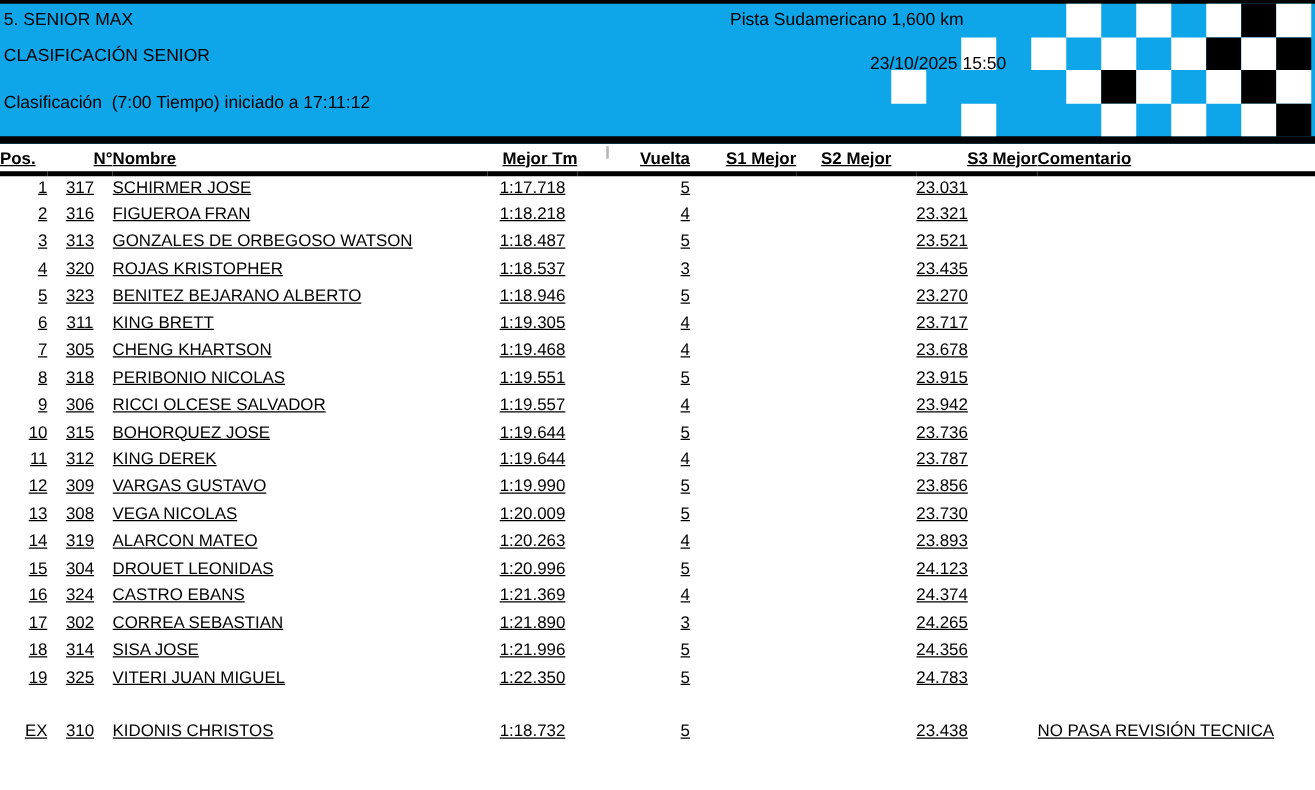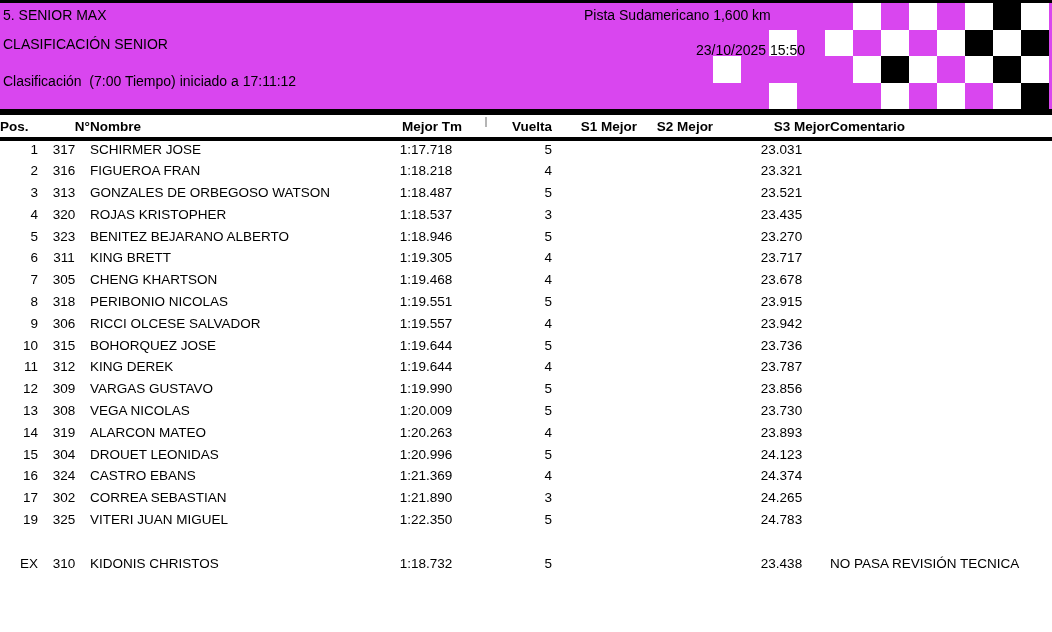--- a/index.html
+++ b/index.html
@@ -4,40 +4,40 @@
 <style>
   html,body{margin:0;padding:0;background:#fff;}
   .page{
     position:relative;width:1052px;height:632px;background:#ffffff;
     font-family:"Liberation Sans",sans-serif;color:#000;overflow:hidden;
   }
   
   .header-band{
     position:absolute;left:0;top:0;width:1052px;height:115px;
     box-sizing:border-box;border-top:3px solid #000;border-bottom:6px solid #000;
-    background:#d946ef;
+    background:#0ea5e9;
   }
   .band-text{position:absolute;font-size:14px;white-space:pre;z-index:2;}
   .t-title{left:3px;top:4px;}
   .t-event{left:3px;top:33px;}
   .t-session{left:3px;top:70px;}
   .t-track{left:584px;top:4px;}
   .t-datetime{left:696px;top:39px;}
   
   .checker{
     position:absolute;left:713px;top:0;z-index:1;
     display:grid;grid-template-columns:repeat(12,28px);grid-template-rows:repeat(4,26.5px);
   }
   .checker .cell{width:28px;height:26.5px;}
   
   .col-tick{position:absolute;left:485px;top:117px;width:2px;height:10px;background:#b5b5b5;}
   
   table.results{
     position:absolute;left:0;top:117px;width:1052px;
-    border-collapse:collapse;table-layout:fixed;
+    border-collapse:collapse;table-layout:fixed;text-decoration:underline;
   }
   table.results th, table.results td{
     padding:0;margin:0;overflow:hidden;white-space:nowrap;vertical-align:middle;
     font-size:13.5px;line-height:1.1;
   }
   thead tr{height:22px;}
   thead th{font-weight:bold;font-size:14px;border-bottom:4px solid #000;}
   tr.data-row{height:21.8px;}
   tr.spacer-row{height:21.8px;}
   tr.label-row{height:21.8px;}
@@ -55,21 +55,21 @@
   th.h-s2{text-align:center;padding-right:2px;}
   th.h-s3{text-align:right;padding-right:3px;}
   th.h-comment{text-align:left;padding-left:31px;}
   td.c-pos{text-align:right;padding-right:6px;}
   td.c-num{text-align:center;padding-right:2px;}
   td.c-name{text-align:left;padding-left:22px;}
   td.c-best{text-align:center;padding-right:3px;}
   td.c-lap{text-align:right;padding-right:2px;}
   td.c-s1{text-align:right;padding-right:2px;}
   td.c-s2{text-align:right;padding-right:2px;}
-  td.c-s3{text-align:center;padding-right:3px;}
+  td.c-s3{text-align:left;padding-right:3px;}
   td.c-comment{text-align:left;padding-left:31px;}
   td.c-label{text-align:left;padding-left:1px;}
 </style>
 </head>
 <body>
 
 <div class="page">
 
   <div class="header-band">
     <div class="checker">
@@ -338,20 +338,31 @@
           <td class="c-num">302</td>
           <td class="c-name">CORREA SEBASTIAN</td>
           <td class="c-best">1:21.890</td>
           <td class="c-lap">3</td>
           <td class="c-s1"></td>
           <td class="c-s2"></td>
           <td class="c-s3">24.265</td>
           <td class="c-comment"></td>
         </tr>
         <tr class="data-row">
+          <td class="c-pos">18</td>
+          <td class="c-num">314</td>
+          <td class="c-name">SISA JOSE</td>
+          <td class="c-best">1:21.996</td>
+          <td class="c-lap">5</td>
+          <td class="c-s1"></td>
+          <td class="c-s2"></td>
+          <td class="c-s3">24.356</td>
+          <td class="c-comment"></td>
+        </tr>
+        <tr class="data-row">
           <td class="c-pos">19</td>
           <td class="c-num">325</td>
           <td class="c-name">VITERI JUAN MIGUEL</td>
           <td class="c-best">1:22.350</td>
           <td class="c-lap">5</td>
           <td class="c-s1"></td>
           <td class="c-s2"></td>
           <td class="c-s3">24.783</td>
           <td class="c-comment"></td>
         </tr>

